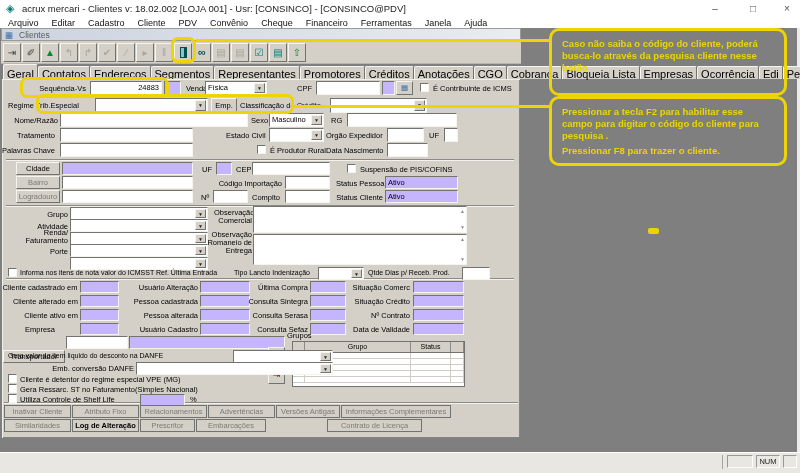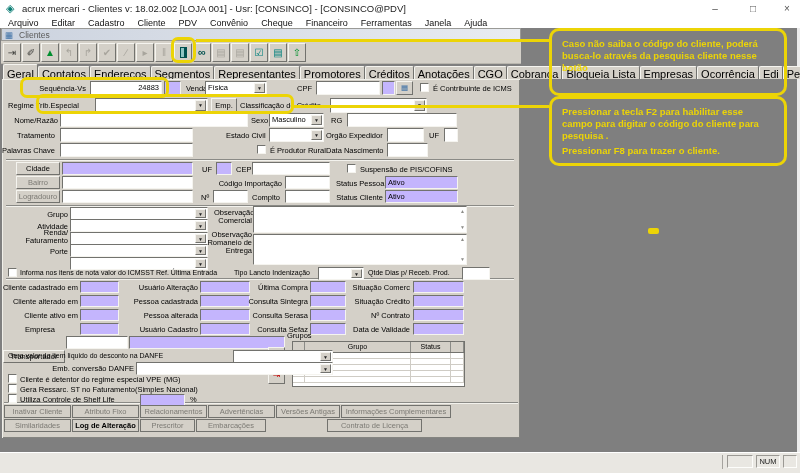--- a/index.html
+++ b/index.html
@@ -249,21 +249,21 @@
 <span class="l sm" style="left:20px;top:269px">Informa nos itens de nota valor do ICMSST Ref. Última Entrada</span>
 <span class="l sm" style="left:234px;top:269px">Tipo Lancto Indenização</span>
 <div class="f dd" style="left:318px;top:267px;width:46px;height:13px">
     <span class="dda">▼</span>
   </div>
 <span class="l sm" style="left:368px;top:269px">Qtde Dias p/ Receb. Prod.</span>
 <div class="f" style="left:462px;top:267px;width:28px;height:13px"></div>
 
 <div class="hdiv" style="left:6px;top:278px;width:508px"></div>
 
-<span class="l" style="left:2px;top:283px;width:76px;text-align:right">Cliente cadastrado em</span>
+<span class="l" style="left:2px;top:283px;width:76px;text-align:center">Cliente cadastrado em</span>
 <div class="f ro" style="left:80px;top:281px;width:39px;height:12px"></div>
 <span class="l" style="left:126px;top:283px;width:72px;text-align:right">Usuário Alteração</span>
 <div class="f ro" style="left:200px;top:281px;width:50px;height:12px"></div>
 <span class="l" style="left:248px;top:283px;width:60px;text-align:right">Última Compra</span>
 <div class="f ro" style="left:310px;top:281px;width:36px;height:12px"></div>
 <span class="l" style="left:348px;top:283px;width:62px;text-align:right">Situação Comerc</span>
 <div class="f ro" style="left:413px;top:281px;width:51px;height:12px"></div>
 
 <span class="l" style="left:2px;top:297px;width:76px;text-align:right">Cliente alterado em</span>
 <div class="f ro" style="left:80px;top:295px;width:39px;height:12px"></div>

